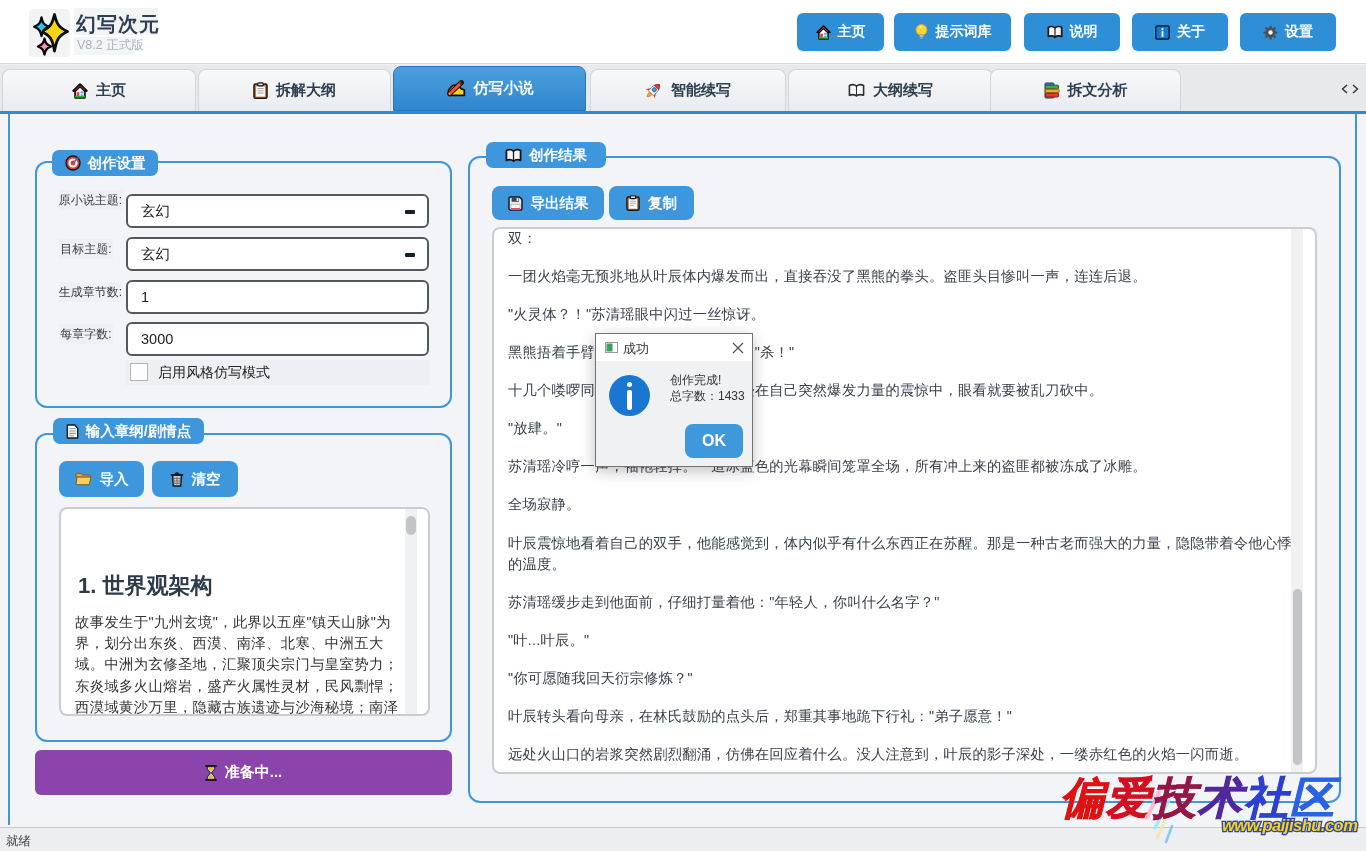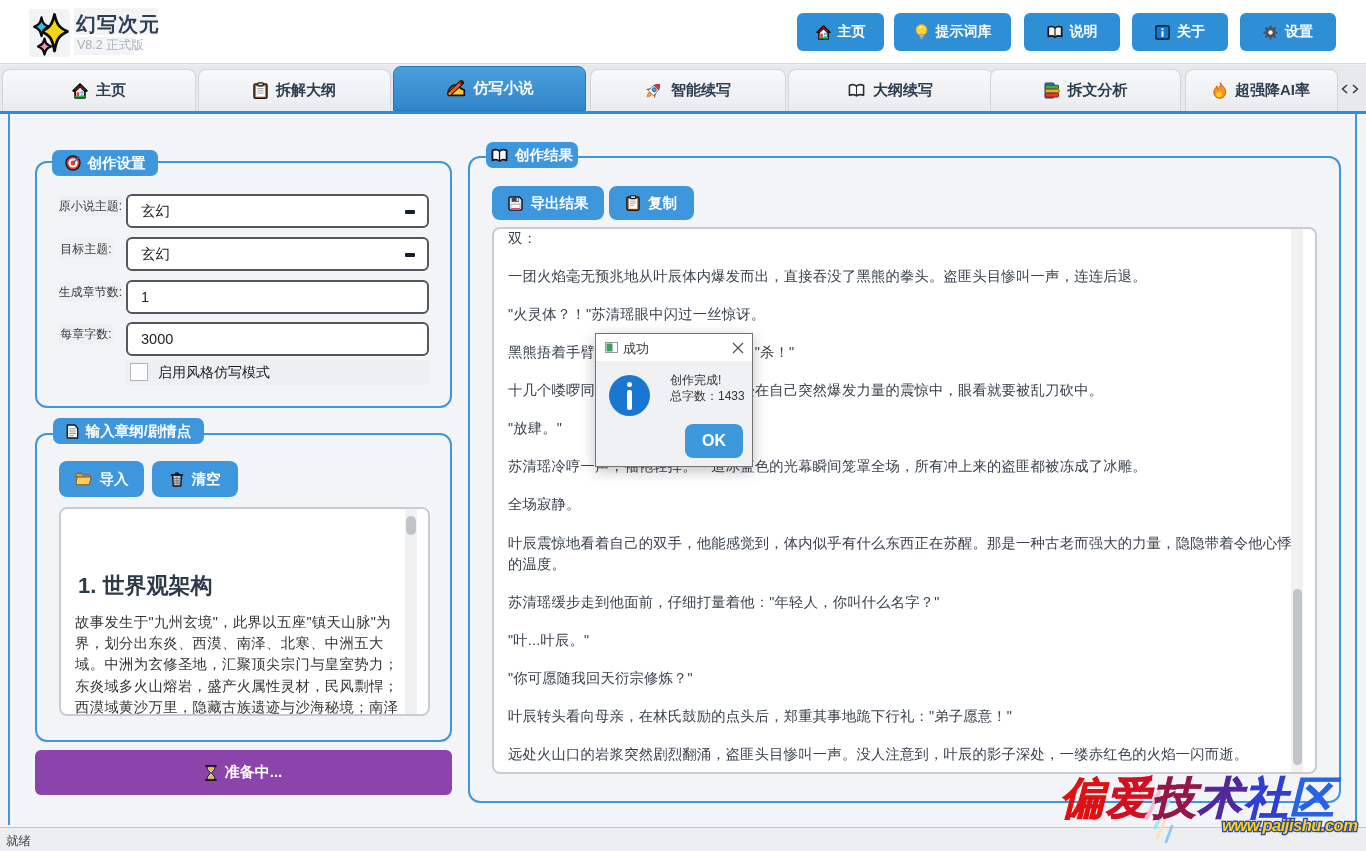--- a/index.html
+++ b/index.html
@@ -156,26 +156,20 @@
       </svg>
   大纲续写</div>
   <div class="tab" style="left:990px;width:191px;text-align:center;">
   <svg width="16" height="17" viewBox="0 0 16 17">
         <rect x="1" y="1" width="9" height="15" rx="1" fill="#3f78c3" stroke="#1c3f6e" stroke-width="1"></rect>
         <rect x="1.5" y="3.2" width="13" height="3.6" rx="0.8" fill="#3fae49" stroke="#1e6126" stroke-width="1"></rect>
         <rect x="1.5" y="7.2" width="13.6" height="3.6" rx="0.8" fill="#f6a623" stroke="#9a6410" stroke-width="1"></rect>
         <rect x="1.5" y="11.2" width="13" height="3.8" rx="0.8" fill="#e23c30" stroke="#8d1f17" stroke-width="1"></rect>
       </svg>
   拆文分析</div>
-  <div class="tab" style="left:1185px;width:153px;">
-  <svg width="14" height="17" viewBox="0 0 14 17">
-        <path d="M7.6 0.8 C8.3 3.2 10.7 4.4 12 6.8 C13.4 9.3 13 12.6 10.8 14.7 C8.7 16.7 5.2 16.9 3 15 C0.7 13.1 0.2 9.8 1.6 7.3 C2.3 6 3.3 5.2 3.9 3.9 C4.5 5 4.6 5.8 4.4 7 C6.6 5.6 7.8 3.3 7.6 0.8 Z" fill="#f6921e" stroke="#c8590b" stroke-width="0.9"></path>
-        <path d="M7 8.5 C7.9 10 9 10.7 8.9 12.4 C8.8 14 7.6 15.2 6 15.2 C4.4 15.2 3.1 14 3.1 12.3 C3.1 11 3.9 10.2 4.6 9.3 C4.9 10 5.1 10.5 5 11.3 C6.2 10.7 7 9.8 7 8.5 Z" fill="#fcd019"></path>
-      </svg>
-  超强降AI率</div>
   <svg class="abs" style="left:1341px;top:19px" width="7" height="10" viewBox="0 0 7 10">
       <path d="M6 1 L1.5 5 L6 9" stroke="#333" stroke-width="1.4" fill="none"></path>
     </svg>
   <svg class="abs" style="left:1352px;top:19px" width="7" height="10" viewBox="0 0 7 10">
       <path d="M1 1 L5.5 5 L1 9" stroke="#333" stroke-width="1.4" fill="none"></path>
     </svg>
 </div>
 <div id="tabline"></div>
 
 <div id="content"></div>
@@ -186,21 +180,21 @@
 <div class="pill" style="left:52px;top:150px;width:106px;height:26px;">
 <svg width="16" height="16" viewBox="0 0 16 16">
       <circle cx="8" cy="8" r="7" fill="#e23c30" stroke="#20160c" stroke-width="1.4"></circle>
       <circle cx="8" cy="8" r="4.6" fill="#fff"></circle>
       <circle cx="8" cy="8" r="2.4" fill="#e23c30"></circle>
       <path d="M8 8 L13.5 2.5" stroke="#2d6fb7" stroke-width="1.6"></path>
       <path d="M13.5 2.5 L14.8 1.2 L15 3 Z" fill="#2d6fb7"></path>
     </svg>
 创作设置</div>
 
-<div class="flabel" style="top:196px;width:63px;">原小说主题:</div>
+<div class="flabel" style="top:190px;width:63px;">原小说主题:</div>
 <div class="finput" style="top:194px;">玄幻<div class="ddmark"></div></div>
 <div class="flabel" style="top:239px;width:54px;">目标主题:</div>
 <div class="finput" style="top:237px;">玄幻<div class="ddmark"></div></div>
 <div class="flabel" style="top:282px;width:63px;">生成章节数:</div>
 <div class="finput" style="top:280px;">1</div>
 <div class="flabel" style="top:324px;width:54px;">每章字数:</div>
 <div class="finput" style="top:322px;">3000</div>
 <div class="abs" style="left:125px;top:360px;width:304px;height:25px;background:#edeff2;"></div>
 <div class="abs" style="left:130px;top:363px;width:18px;height:18px;background:#fdfdfd;border:1px solid #b0b4b8;"></div>
 <div class="abs" style="left:158px;top:364px;font-size:14px;color:#222;">启用风格仿写模式</div>
@@ -237,21 +231,21 @@
 <div class="bluebtn" style="left:35px;top:750px;width:417px;height:45px;background:#8c44ad;border-radius:6px;font-size:15px;">
 <svg width="12" height="16" viewBox="0 0 12 16">
       <path d="M1 1 H11 M1 15 H11" stroke="#16181b" stroke-width="1.8" stroke-linecap="round"></path>
       <path d="M2.2 1.8 H9.8 C9.8 4.5 8.5 6 6.8 7.2 V8.8 C8.5 10 9.8 11.5 9.8 14.2 H2.2 C2.2 11.5 3.5 10 5.2 8.8 V7.2 C3.5 6 2.2 4.5 2.2 1.8 Z" fill="#cfe8f7" stroke="#16181b" stroke-width="1"></path>
       <path d="M3.4 2.6 H8.6 C8.4 4.4 7.4 5.5 6 6.4 C4.6 5.5 3.6 4.4 3.4 2.6 Z" fill="#f9b517"></path>
       <path d="M6 9.5 C7.4 10.5 8.4 11.6 8.6 13.4 H3.4 C3.6 11.6 4.6 10.5 6 9.5 Z" fill="#f9b517"></path>
     </svg>
 准备中...</div>
 
 <div class="group" style="left:468px;top:156px;width:873px;height:647px;"></div>
-<div class="pill" style="left:486px;top:142px;width:92px;height:26px;">
+<div class="pill" style="left:486px;top:142px;width:120px;height:26px;">
 <svg width="17" height="15" viewBox="0 0 18 15">
       <path d="M1.5 2.2 C4 1 7 1.2 9 2.8 C11 1.2 14 1 16.5 2.2 V12.6 C14 11.6 11 11.8 9 13.3 C7 11.8 4 11.6 1.5 12.6 Z" fill="#f7f7f7" stroke="#141414" stroke-width="1.9" stroke-linejoin="round"></path>
       <path d="M9 2.8 V13.3" stroke="#141414" stroke-width="1.3"></path>
     </svg>
 创作结果</div>
 <div class="bluebtn" style="left:492px;top:186px;width:112px;height:34px;">
 <svg width="15" height="15" viewBox="0 0 15 15">
       <path d="M1 2.5 C1 1.7 1.7 1 2.5 1 H11.5 L14 3.5 V12.5 C14 13.3 13.3 14 12.5 14 H2.5 C1.7 14 1 13.3 1 12.5 Z" fill="#e9ebee" stroke="#16181b" stroke-width="1.5"></path>
       <rect x="3.6" y="1.4" width="7.2" height="4.4" fill="#3d434a"></rect>
       <rect x="8.6" y="2" width="1.7" height="3" fill="#dfe2e6"></rect>
@@ -275,21 +269,21 @@
   <div class="rline" style="top:112.8px;">黑熊捂着手臂连连后退，厉声咆哮道："杀！"</div>
   <div class="rline" style="top:151px;">十几个喽啰同时扑了上来。叶辰还沉浸在自己突然爆发力量的震惊中，眼看就要被乱刀砍中。</div>
   <div class="rline" style="top:189px;">"放肆。"</div>
   <div class="rline" style="top:227.2px;">苏清瑶冷哼一声，袖袍轻挥。一道冰蓝色的光幕瞬间笼罩全场，所有冲上来的盗匪都被冻成了冰雕。</div>
   <div class="rline" style="top:265.4px;">全场寂静。</div>
   <div class="rline" style="top:303.6px;">叶辰震惊地看着自己的双手，他能感觉到，体内似乎有什么东西正在苏醒。那是一种古老而强大的力量，隐隐带着令他心悸<br>的温度。</div>
   <div class="rline" style="top:362.8px;">苏清瑶缓步走到他面前，仔细打量着他："年轻人，你叫什么名字？"</div>
   <div class="rline" style="top:400.8px;">"叶...叶辰。"</div>
   <div class="rline" style="top:438.9px;">"你可愿随我回天衍宗修炼？"</div>
   <div class="rline" style="top:477px;">叶辰转头看向母亲，在林氏鼓励的点头后，郑重其事地跪下行礼："弟子愿意！"</div>
-  <div class="rline" style="top:515.1px;">远处火山口的岩浆突然剧烈翻涌，盗匪头目惨叫一声。没人注意到，叶辰的影子深处，一缕赤红色的火焰一闪而逝。</div>
+  <div class="rline" style="top:515.1px;">远处火山口的岩浆突然剧烈翻涌，仿佛在回应着什么。没人注意到，叶辰的影子深处，一缕赤红色的火焰一闪而逝。</div>
   <div class="sbtrack" style="left:797px;top:0;width:12px;height:543px;"></div>
   <div class="sbthumb" style="left:799px;top:360px;width:9px;height:176px;"></div>
 </div>
 
 <div class="abs" style="left:595px;top:333px;width:158px;height:134px;background:#f0f1f3;border:1px solid #737373;box-shadow:0 4px 14px rgba(0,0,0,0.25);">
   <div class="abs" style="left:0;top:0;width:156px;height:27px;background:#fff;"></div>
   <svg class="abs" style="left:9px;top:8px" width="13" height="11" viewBox="0 0 13 11">
     <rect x="0.5" y="0.5" width="12" height="10" fill="#fff" stroke="#9a9a9a"></rect>
     <rect x="1.5" y="1.5" width="6" height="8" fill="#3f9e61"></rect>
   </svg>

